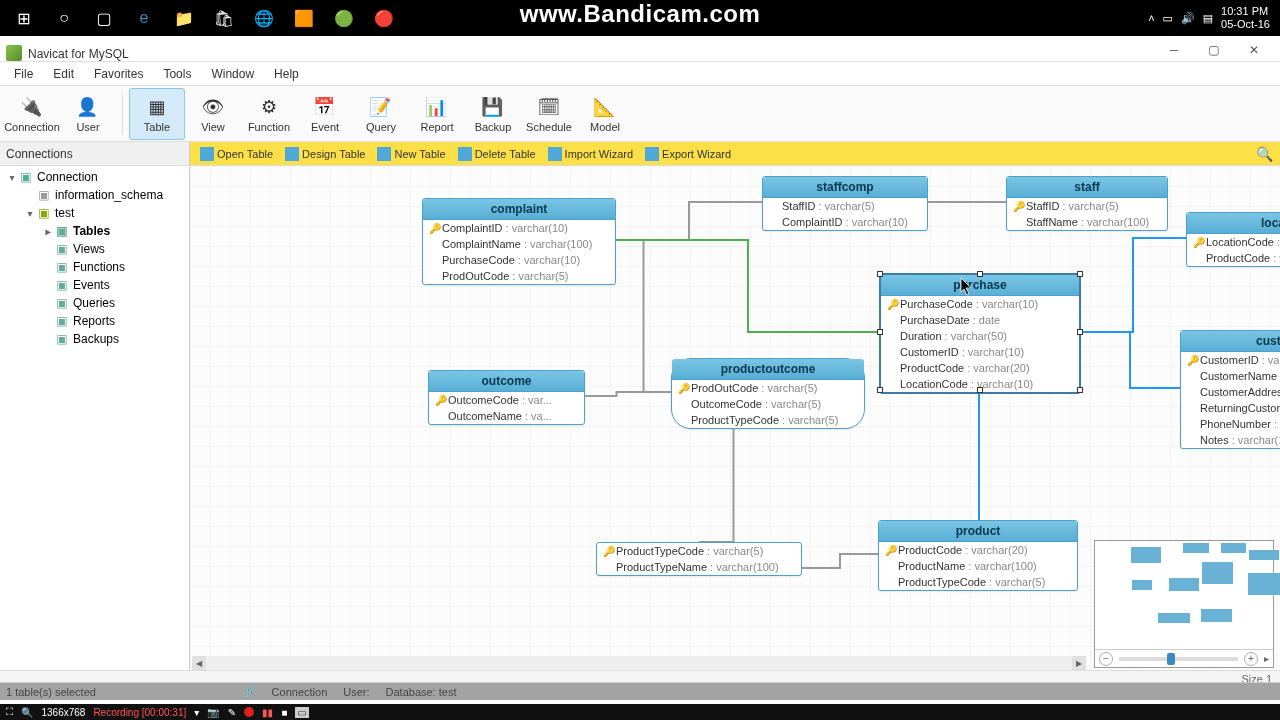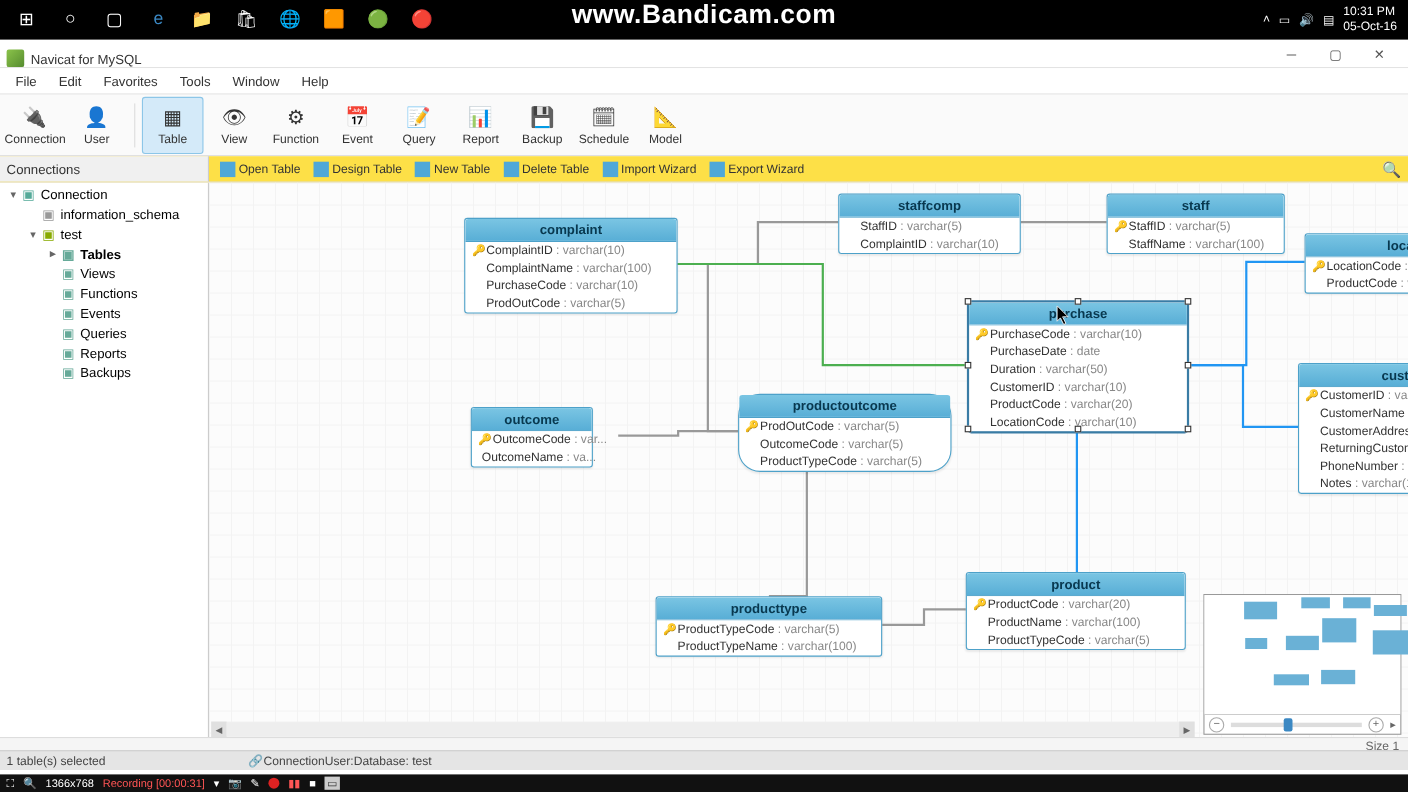--- a/index.html
+++ b/index.html
@@ -72,21 +72,21 @@
 .minimap .mm-content { height: 108px; position: relative; background: #fff; }
 .minimap .mm-rect { position: absolute; background: #6ab1d6; }
 .minimap .mm-controls { height: 18px; border-top: 1px solid #ccc; display: flex; align-items: center; padding: 0 4px; gap: 6px; }
 .minimap .mm-btn { width: 14px; height: 14px; border: 1px solid #aaa; border-radius: 50%; font-size: 10px; display: flex; align-items: center; justify-content: center; color: #666; }
 .minimap .mm-slider { flex: 1; height: 4px; background: #ddd; position: relative; }
 .minimap .mm-thumb { position: absolute; width: 8px; height: 12px; background: #3b88c3; top: -4px; left: 40%; border-radius: 2px; }
 
 
 .canvas-status { position: absolute; bottom: 14px; left: 0; right: 0; height: 16px; background: #f5f5f5; border-top: 1px solid #ddd; font-size: 11px; display: flex; align-items: center; padding: 0 8px; color: #666; }
 .canvas-status .right { margin-left: auto; }
-.app-status { position: absolute; bottom: 0; left: 0; right: 0; height: 18px; background: #e5e5e5; border-top: 1px solid #ccc; font-size: 11px; display: flex; align-items: center; padding: 0 6px; color: #444; }
+.app-status { position: absolute; bottom: 0; left: 0; right: 0; height: 18px; background: #a3a3a3; border-top: 1px solid #ccc; font-size: 11px; display: flex; align-items: center; padding: 0 6px; color: #444; gap: 16px; }
 
 
 .rec-bar { position: absolute; bottom: 0; left: 0; right: 0; height: 16px; background: #111; color: #fff; font-size: 10px; display: flex; align-items: center; padding: 0 6px; gap: 8px; z-index: 900; }
 .rec-bar .rec-dot { width: 10px; height: 10px; background: #d22; border-radius: 50%; }
 
 
 .hscroll { position: absolute; bottom: 30px; left: 192px; right: 194px; height: 14px; background: #f0f0f0; display: flex; align-items: center; }
 .hscroll .arrow { width: 14px; height: 14px; background: #e0e0e0; display: flex; align-items: center; justify-content: center; font-size: 8px; color: #666; }
 .hscroll .track { flex: 1; height: 12px; background: #eee; }
 
@@ -441,21 +441,21 @@
             <span class="key"></span>
             <span class="fname">PhoneNumber</span>
             <span class="ftype"> : varchar(15)</span>
           </div>
           <div class="entity-row">
             <span class="key"></span>
             <span class="fname">Notes</span>
             <span class="ftype"> : varchar(100)</span>
           </div>
         </div>
-        <div class="entity" style="left: 238px; top: 204px; width: 111px;">
+        <div class="entity" style="left: 238px; top: 204px; width: 157px;">
           <div class="entity-header">outcome</div>
           <div class="entity-row">
             <span class="key">🔑</span>
             <span class="fname">OutcomeCode</span>
             <span class="ftype"> : var...</span>
           </div>
           <div class="entity-row">
             <span class="key"></span>
             <span class="fname">OutcomeName</span>
             <span class="ftype"> : va...</span>
@@ -491,21 +491,20 @@
             <span class="fname">ProductName</span>
             <span class="ftype"> : varchar(100)</span>
           </div>
           <div class="entity-row">
             <span class="key"></span>
             <span class="fname">ProductTypeCode</span>
             <span class="ftype"> : varchar(5)</span>
           </div>
         </div>
         <div class="entity" style="left: 406px; top: 376px; width: 206px;">
-          <div class="entity-header">producttype</div>
           <div class="entity-row">
             <span class="key">🔑</span>
             <span class="fname">ProductTypeCode</span>
             <span class="ftype"> : varchar(5)</span>
           </div>
           <div class="entity-row">
             <span class="key"></span>
             <span class="fname">ProductTypeName</span>
             <span class="ftype"> : varchar(100)</span>
           </div>

